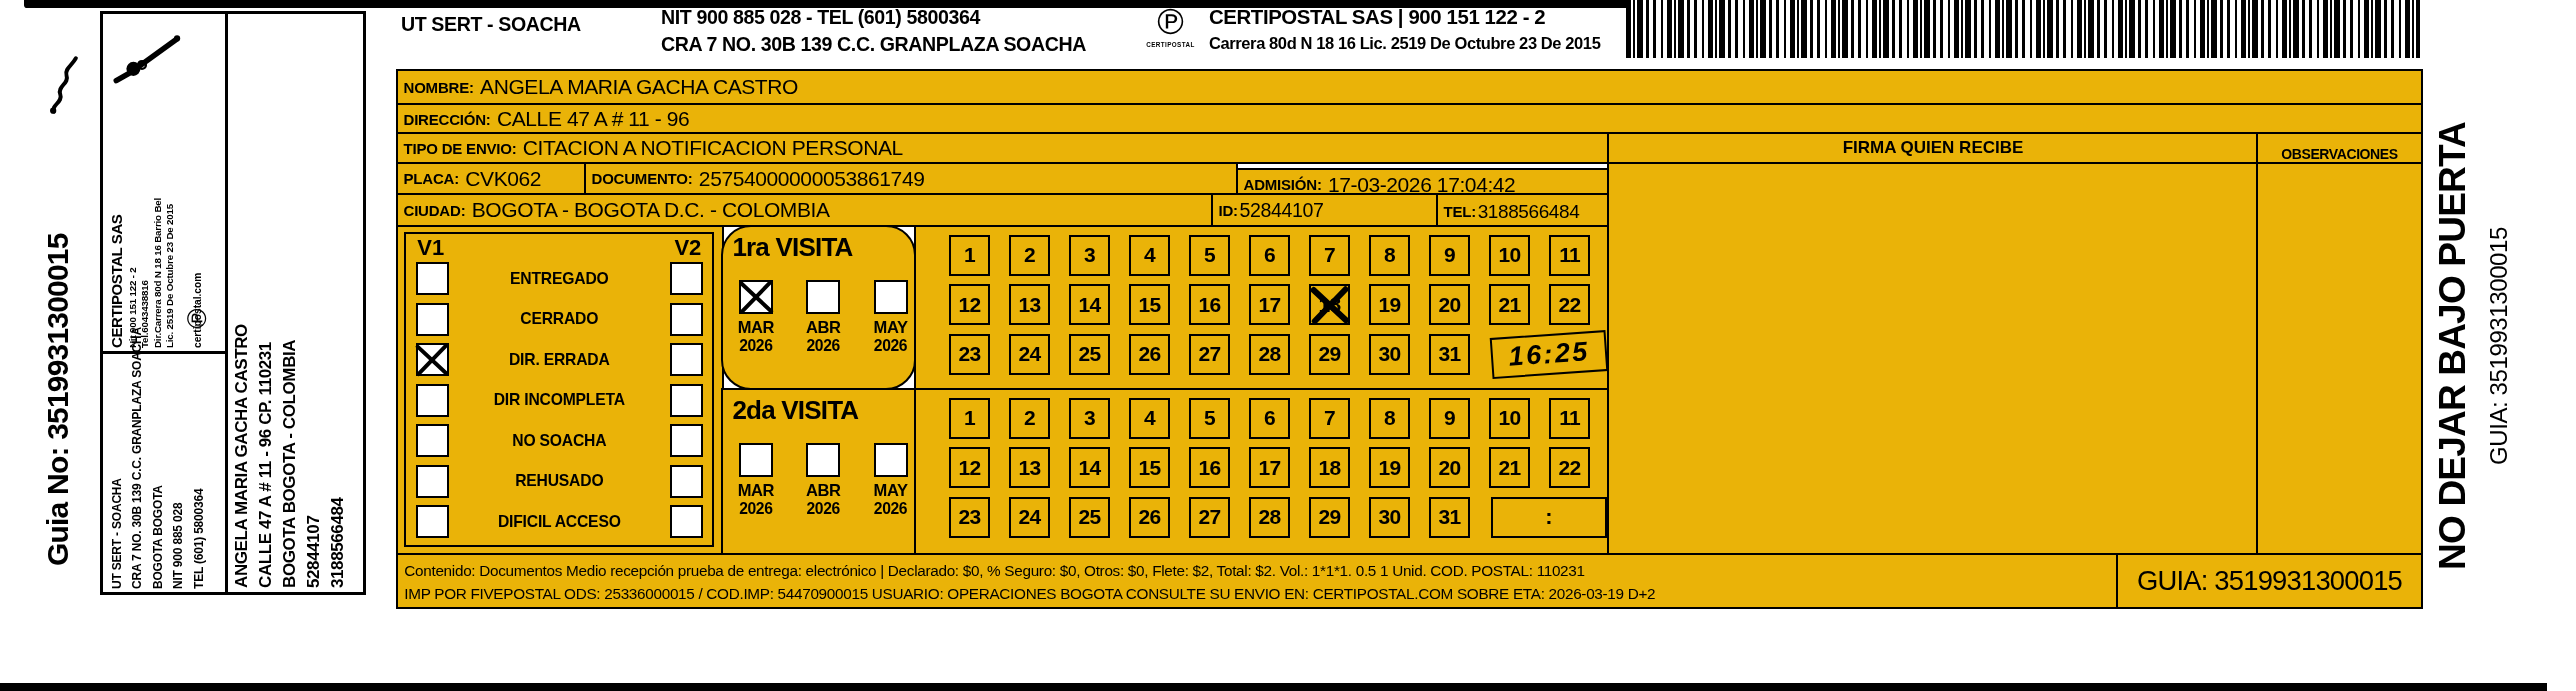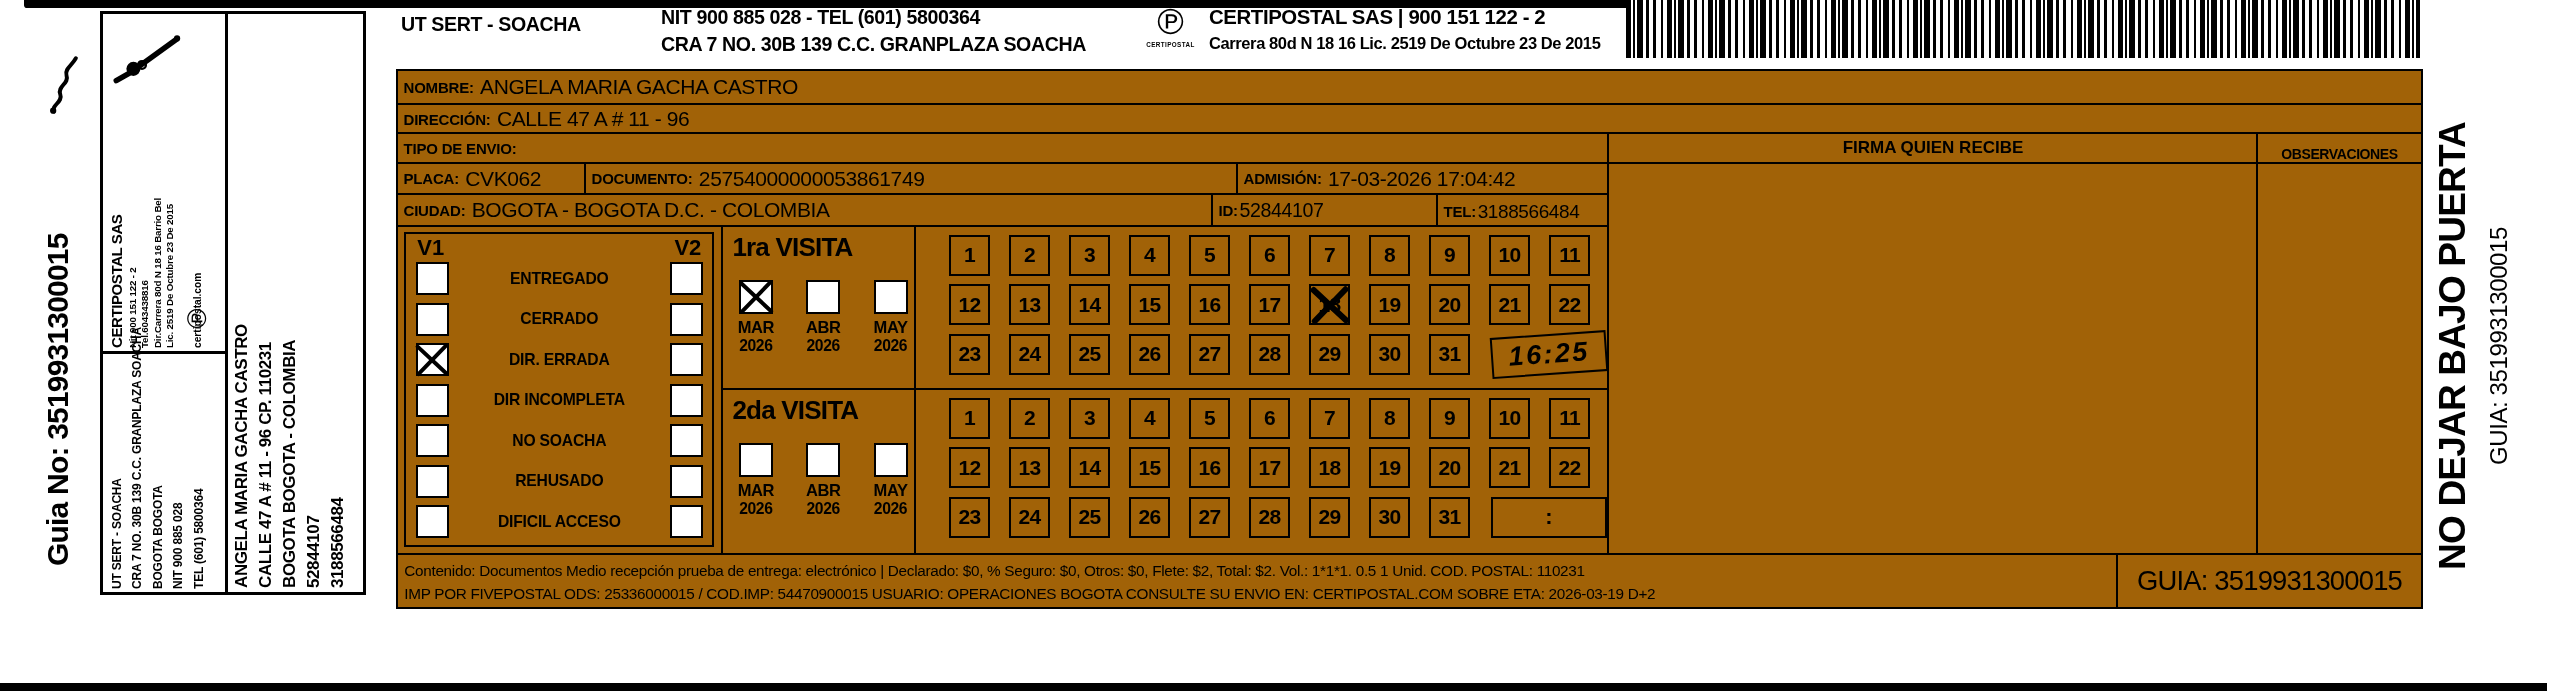--- a/index.html
+++ b/index.html
@@ -1,19 +1,19 @@
 <!DOCTYPE html>
 <html style="font-size:12.5px"><head>
 <meta charset="utf-8">
 <style>
   * { box-sizing: border-box; margin: 0; padding: 0; }
   html, body { width: 2576px; height: 691px; overflow: hidden; background: #fff;
     font-family: "Liberation Sans", sans-serif; color: #000; }
   .abs { position: absolute; }
-  .cell { position: absolute; border: 2.4px solid #000; background: #a16207; }
+  .cell { position: absolute; border: 2.4px solid #000; background: #eab308; }
   .vtext { writing-mode: vertical-rl; transform: rotate(180deg); }
   .bar { position: absolute; background: #000; }
 
   
   .cb { position: relative; display: inline-block; width: 34px; height: 34px; border: 2.4px solid #000; background: #fff; flex: none; }
   .xmark { position: absolute; inset: -2.4px; pointer-events: none; }
   .xmark::before, .xmark::after { content: ""; position: absolute; left: 50%; top: 50%;
     width: 128%; height: 3.9px; background: #000; border-radius: 2.4px; }
   .xmark::before { transform: translate(-50%,-50%) rotate(43deg); }
   .xmark::after  { transform: translate(-50%,-50%) rotate(-46deg); }
@@ -167,39 +167,40 @@
 <div class="cell frow" style="left:396px; top:69px; width:2027px; height:36px;">
   <span class="flabel">NOMBRE:</span>
   <span class="fvalue">ANGELA MARIA GACHA CASTRO</span>
 </div>
 <div class="cell frow" style="left:396px; top:103px; width:2027px; height:32px;">
   <span class="flabel">DIRECCIÓN:</span>
   <span class="fvalue">CALLE 47 A # 11 - 96</span>
 </div>
 <div class="cell frow" style="left:396px; top:132px; width:1213px; height:32px;">
   <span class="flabel">TIPO DE ENVIO:</span>
+  <span class="fvalue">CITACION A NOTIFICACION PERSONAL</span>
 </div>
 <div class="cell" id="firma-header" style="left:1607px; top:132px; width:652px; height:32px;">
   <span>FIRMA QUIEN RECIBE</span>
 </div>
 <div class="cell" id="obs-header" style="left:2256px; top:132px; width:167px; height:32px;">
   <span>OBSERVACIONES</span>
 </div>
 <div class="cell" style="left:1607px; top:162px; width:652px; height:393px;"></div>
 <div class="cell" style="left:2256px; top:162px; width:167px; height:393px;"></div>
 
 <div class="cell frow" style="left:396px; top:162px; width:190px; height:33px;">
   <span class="flabel">PLACA:</span>
   <span class="fvalue">CVK062</span>
 </div>
 <div class="cell frow" style="left:584px; top:162px; width:654px; height:33px;">
   <span class="flabel">DOCUMENTO:</span>
   <span class="fvalue">25754000000053861749</span>
 </div>
-<div class="cell frow" style="left:1236px; top:162px; width:373px; height:33px;">
+<div class="cell frow" style="left:1236px; top:168px; width:373px; height:33px;">
   <span class="flabel">ADMISIÓN:</span>
   <span class="fvalue">17-03-2026 17:04:42</span>
 </div>
 <div class="cell frow" style="left:396px; top:193px; width:817px; height:34px;">
   <span class="flabel">CIUDAD:</span>
   <span class="fvalue">BOGOTA - BOGOTA D.C.  - COLOMBIA</span>
 </div>
 <div class="cell frow" style="left:1211px; top:193px; width:270px; height:34px; gap:1.6px;">
   <span class="flabel">ID:</span>
   <span class="fvalue" style="font-size:19.6px;">52844107</span>
@@ -250,21 +251,21 @@
         </div>
         <div class="status-row">
           <span class="cb"></span>
           <span class="status-label">DIFICIL ACCESO</span>
           <span class="cb"></span>
         </div>
       </div>
   </div>
 </div>
 
-<div class="cell visit-label-cell" style="left:721px; top:225px; width:195px; height:165px;">
+<div class="cell visit-label-cell" style="left:721px; top:225px; width:195px; height:165px;border-radius:30px;">
   <div class="visit-title">1ra VISITA</div>
   <div class="months" id="months-0">
       <div class="month-unit"><span class="cb"><span class="xmark"></span></span><div class="month-label">MAR</div><div class="month-year">2026</div></div>
       <div class="month-unit"><span class="cb"></span><div class="month-label">ABR</div><div class="month-year">2026</div></div>
       <div class="month-unit"><span class="cb"></span><div class="month-label">MAY</div><div class="month-year">2026</div></div>
     </div>
 </div>
 <div class="cell cal" id="cal-0" style="left:914px; top:225px; width:695px; height:165px;">
     <div class="cal-row">
       <span class="day">

